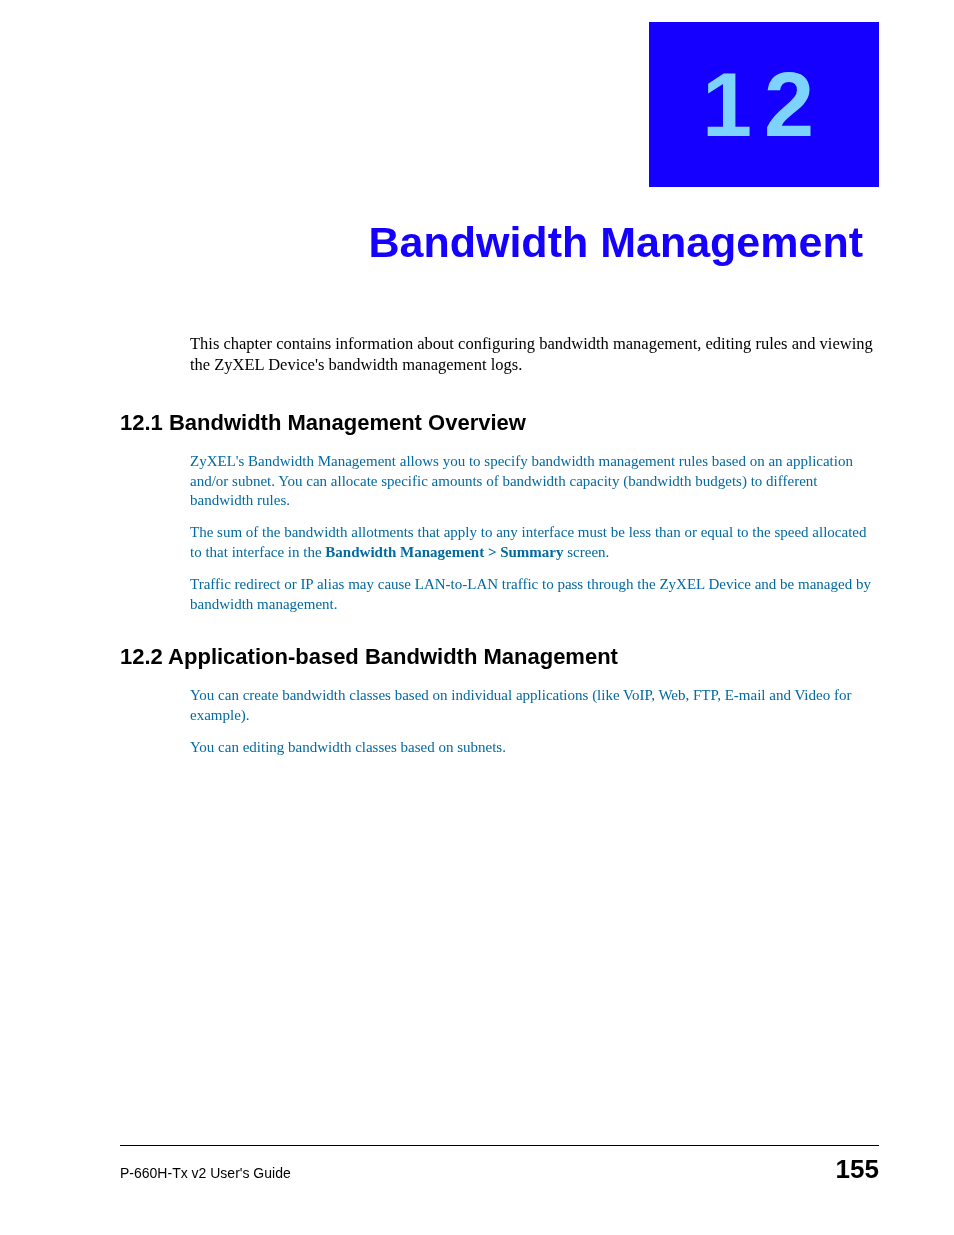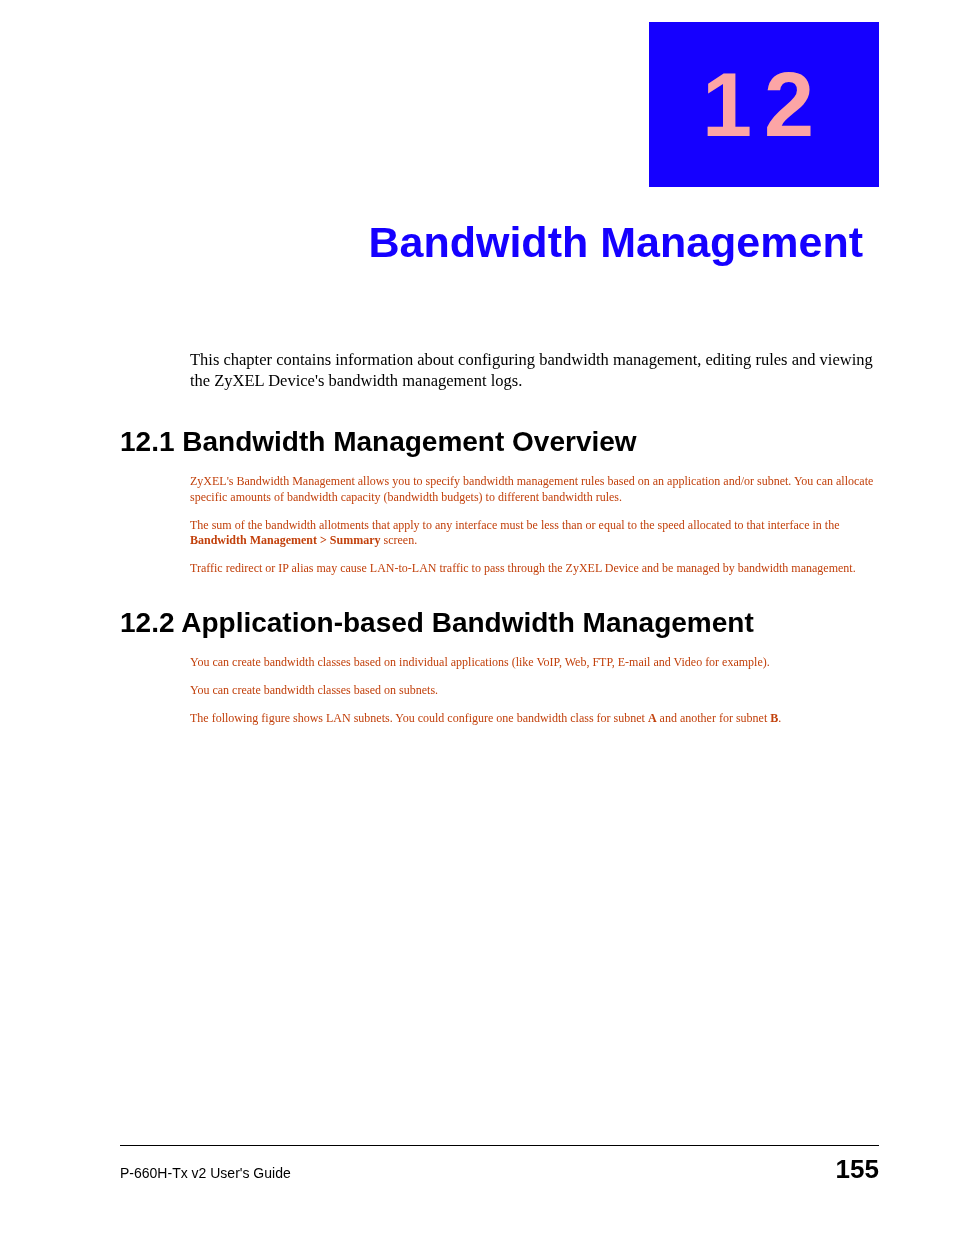--- a/index.html
+++ b/index.html
@@ -16,21 +16,21 @@
       top: 22px;
       right: 75px;
       width: 230px;
       height: 165px;
       background: #1500ff;
       display: flex;
       align-items: center;
       justify-content: center;
     }
     .chapter-number {
-      color: #fca5a5;
+      color: #7dd3fc;
       font-family: Arial, Helvetica, sans-serif;
       font-weight: bold;
       font-size: 90px;
       letter-spacing: 12px;
       text-align: center;
       line-height: 1;
     }
     .chapter-title {
       position: absolute;
       top: 218px;
@@ -39,43 +39,42 @@
       font-family: Arial, Helvetica, sans-serif;
       font-weight: bold;
       font-size: 43px;
       text-align: right;
     }
     .content {
       position: absolute;
       top: 333px;
       left: 120px;
       right: 75px;
-      margin-top: 16px;
     }
     .intro {
       font-size: 16.5px;
       line-height: 1.3;
       margin-bottom: 34px;
       padding-left: 70px;
       color: #000;
     }
     .section-heading {
       font-family: Arial, Helvetica, sans-serif;
       font-weight: bold;
-      font-size: 28px;
+      font-size: 22px;
       color: #000;
       margin-bottom: 16px;
       margin-top: 30px;
     }
     .body-text {
-      font-size: 12px;
+      font-size: 15px;
       line-height: 1.32;
       margin-bottom: 12px;
       padding-left: 70px;
-      color: #c2410c;
+      color: #0369a1;
     }
     .body-text b { font-weight: bold; }
     .footer {
       position: absolute;
       bottom: 50px;
       left: 120px;
       right: 75px;
     }
     .footer-line {
       border-top: 1px solid #000;
@@ -112,22 +111,21 @@
   <p class="intro">This chapter contains information about configuring bandwidth management, editing rules and viewing the ZyXEL Device's bandwidth management logs.</p>
 
   <h2 class="section-heading">12.1  Bandwidth Management Overview</h2>
   <p class="body-text">ZyXEL's Bandwidth Management allows you to specify bandwidth management rules based on an application and/or subnet. You can allocate specific amounts of bandwidth capacity (bandwidth budgets) to different bandwidth rules.</p>
   <p class="body-text"><span>The sum of the bandwidth allotments that apply to any interface must be less than or equal to the speed allocated to that interface in the </span><b>Bandwidth Management &gt; Summary</b><span> screen.</span></p>
   <p class="body-text">Traffic redirect or IP alias may cause LAN-to-LAN traffic to pass through the ZyXEL Device and be managed by bandwidth management.</p>
 
   <h2 class="section-heading">12.2  Application-based Bandwidth Management</h2>
   <p class="body-text">You can create bandwidth classes based on individual applications (like VoIP, Web, FTP, E-mail and Video for example).</p>
 
-  <p class="body-text">You can create bandwidth classes based on subnets.</p>
-  <p class="body-text"><span>The following figure shows LAN subnets. You could configure one bandwidth class for subnet </span><b>A</b><span> and another for subnet </span><b>B</b><span>.</span></p>
+  <p class="body-text">You can editing bandwidth classes based on subnets.</p>
 </div>
 
 <div class="footer">
   <div class="footer-line"></div>
   <div class="footer-row">
     <span class="footer-left">P-660H-Tx v2 User's Guide</span>
     <span class="footer-right">155</span>
   </div>
 </div>
 

